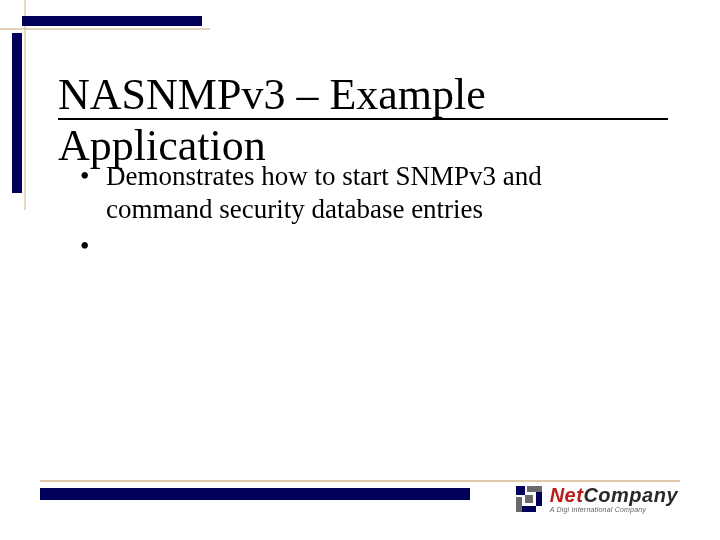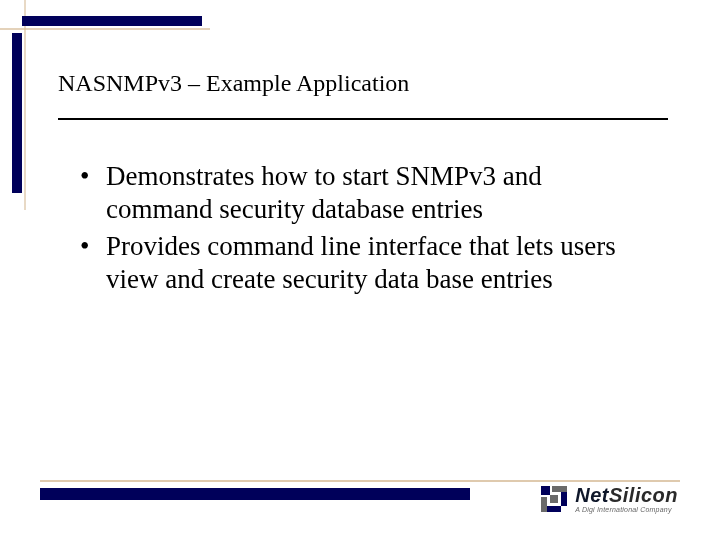--- a/index.html
+++ b/index.html
@@ -48,21 +48,21 @@
     height: 210px;
     background: #d2b48c;
     opacity: 0.5;
   }
 
   .title {
     position: absolute;
     top: 70px;
     left: 58px;
     right: 40px;
-    font-size: 24px;
+    font-size: 44px;
     line-height: 1.15;
     font-weight: 400;
   }
   .title-underline {
     position: absolute;
     top: 118px;
     left: 58px;
     right: 52px;
     height: 2px;
     background: #000;
@@ -125,21 +125,21 @@
     font-family: Arial, Helvetica, sans-serif;
     line-height: 1;
   }
   .logo-text .brand {
     font-size: 20px;
     font-weight: 700;
     font-style: italic;
     color: #00005a;
     letter-spacing: 0.5px;
   }
-  .logo-text .brand .net { color: #0f172a; margin-top: 32px; }
+  .logo-text .brand .net { color: #b91c1c; margin-top: 32px; }
   .logo-text .brand .sil { color: #2a2a2a; }
   .logo-text .tagline {
     font-size: 7px;
     color: #666;
     font-style: italic;
     margin-top: 1px;
     letter-spacing: 0.2px;
   }
 </style>
 </head>
@@ -154,21 +154,20 @@
 <div class="title-underline"></div>
 
 <div class="body">
   <ul>
     <li>
       <span class="bullet">•</span>
       <span>Demonstrates how to start SNMPv3 and command security database entries</span>
     </li>
     <li>
       <span class="bullet">•</span>
-      <span>Provides command line interface that lets users view and create security data base entries</span>
     </li>
   </ul>
 </div>
 
 <div class="decor-bottom-line"></div>
 <div class="decor-bottom-bar"></div>
 
 <div class="logo">
   <span>
     <svg width="30" height="30" viewBox="0 0 30 30">
@@ -176,17 +175,17 @@
       <rect x="2" y="2" width="9" height="9" fill="#00005a"></rect>
       <rect x="13" y="2" width="15" height="6" fill="#6a6a6a"></rect>
       <rect x="22" y="8" width="6" height="14" fill="#00005a"></rect>
       <rect x="2" y="13" width="6" height="15" fill="#6a6a6a"></rect>
       <rect x="8" y="22" width="14" height="6" fill="#00005a"></rect>
       <rect x="11" y="11" width="8" height="8" fill="#6a6a6a"></rect>
     </svg>
   </span>
   <span class="logo-text">
     <div class="brand">
-      <span class="net">Net</span><span class="sil">Silicon</span>
+      <span class="net">Net</span><span class="sil">Company</span>
     </div>
     <div class="tagline">A Digi International Company</div>
   </span>
 </div>
 
 </body></html>

